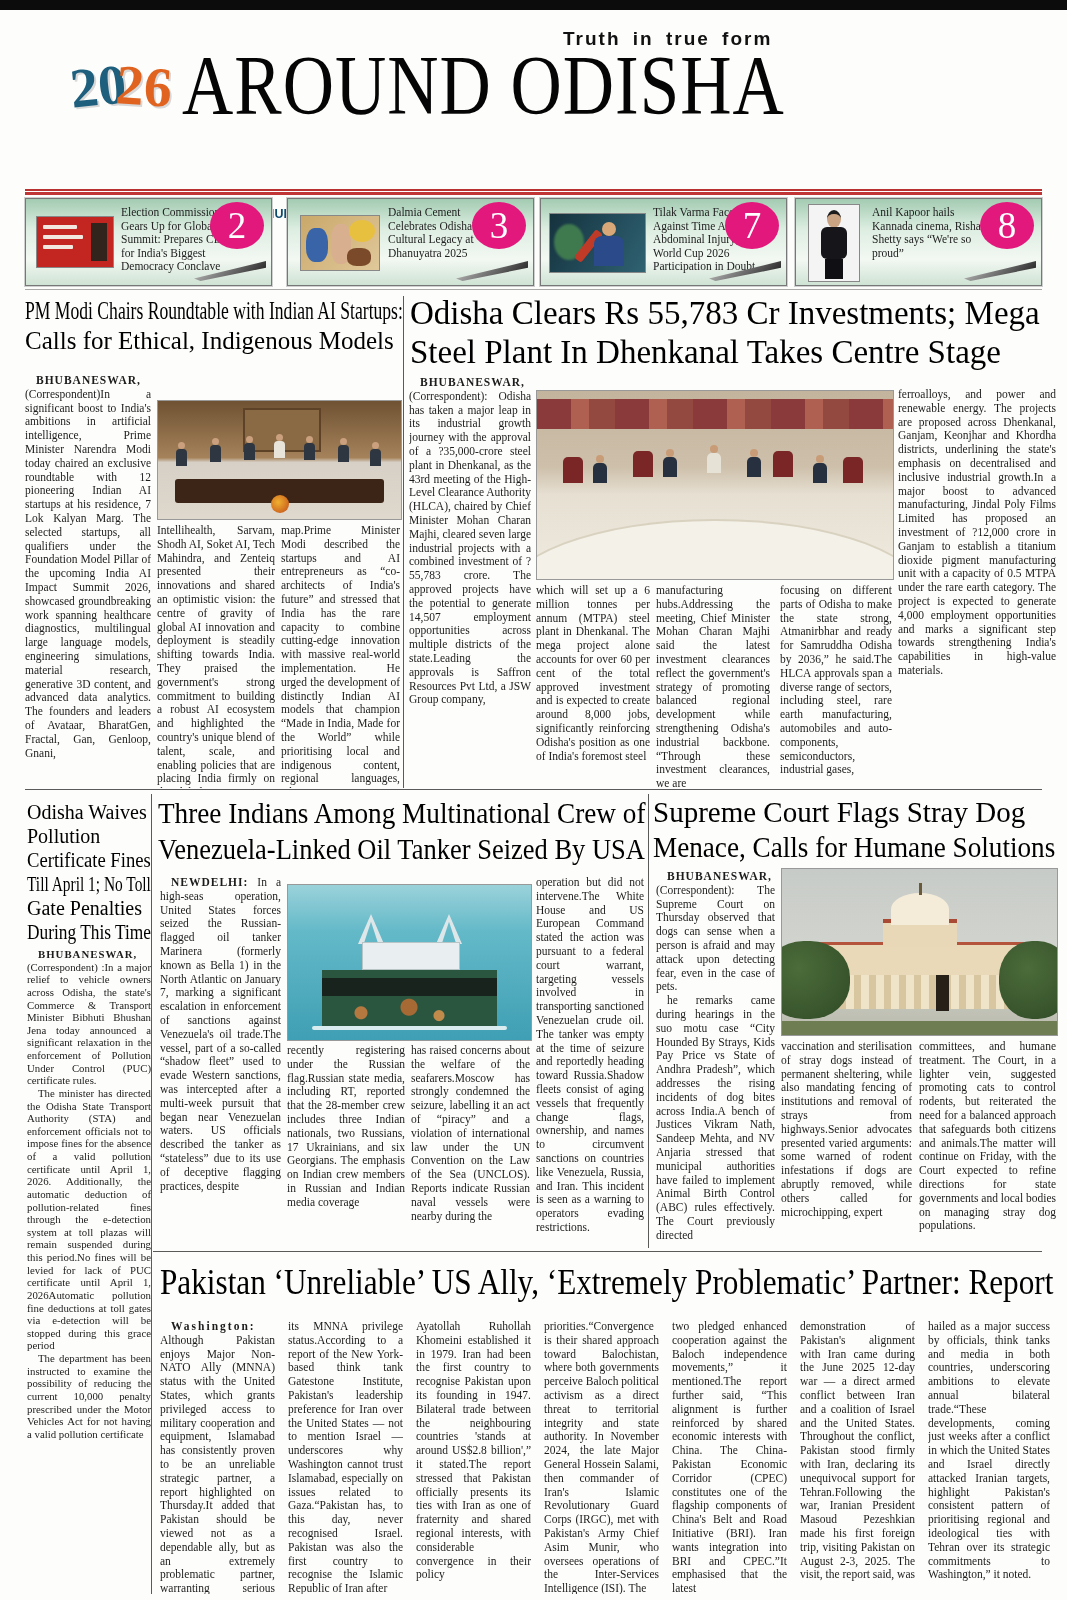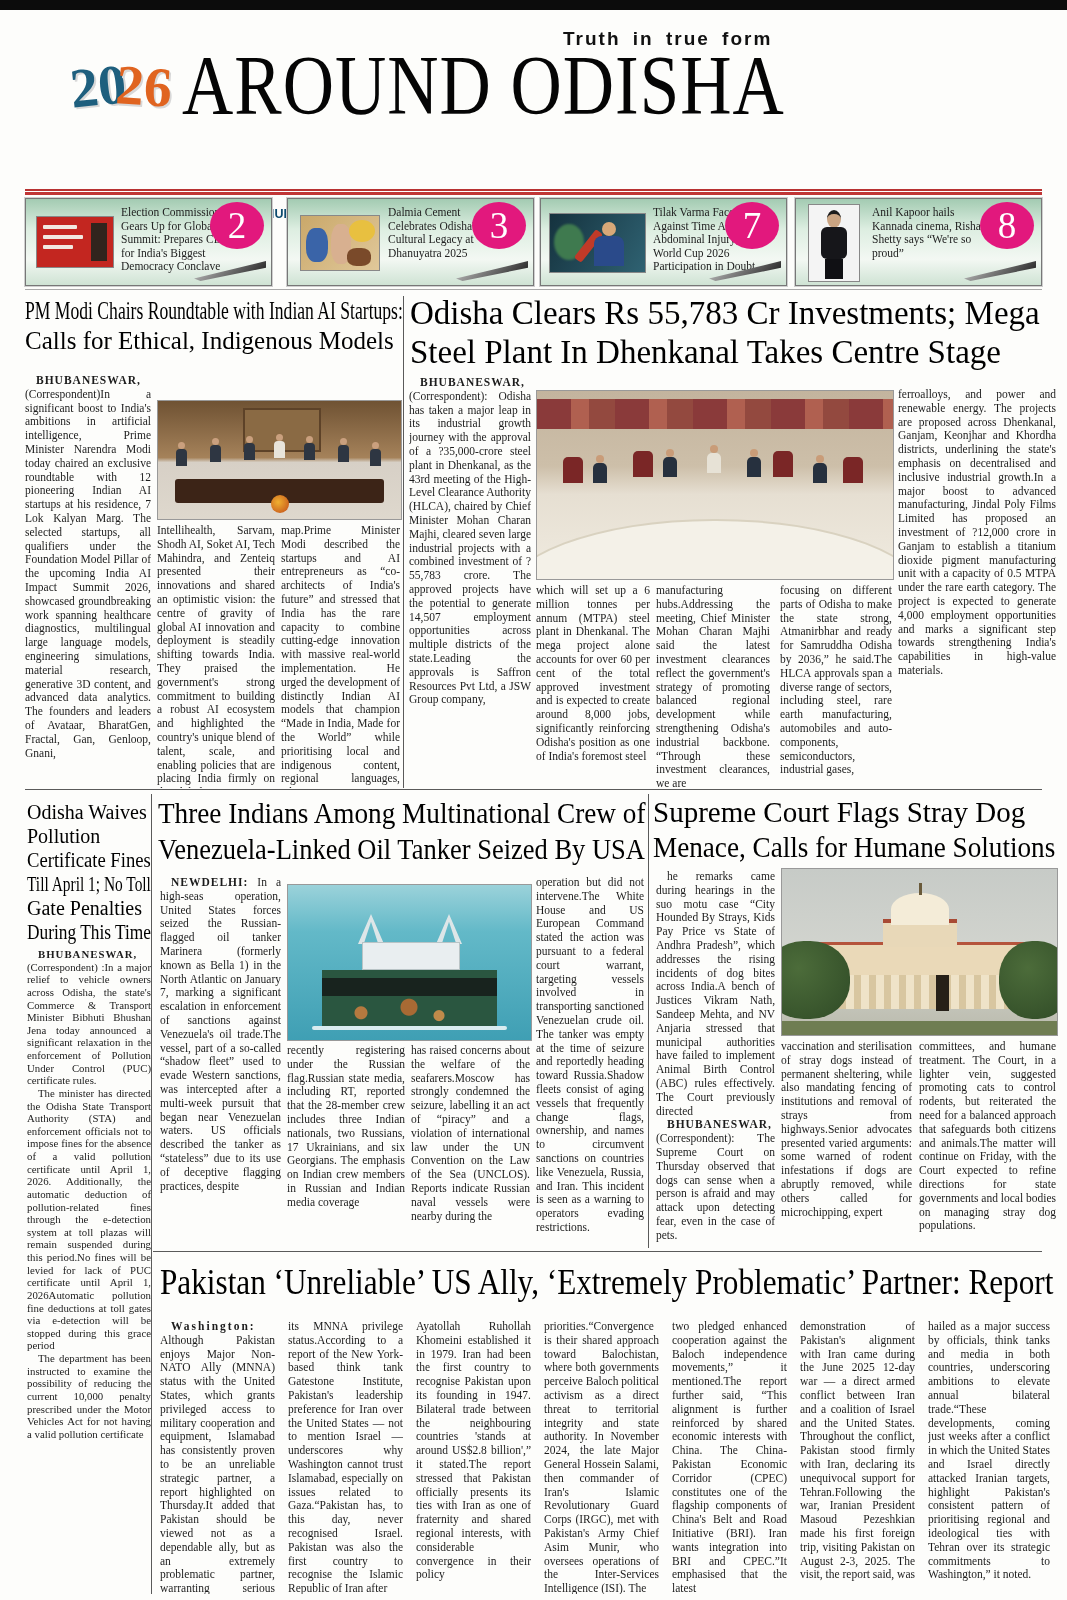--- a/index.html
+++ b/index.html
@@ -286,22 +286,22 @@
       <p class="cont">operation but did not intervene.The White House and US European Command stated the action was pursuant to a federal court warrant, targeting vessels involved in transporting sanctioned Venezuelan crude oil. The tanker was empty at the time of seizure and reportedly heading toward Russia.Shadow fleets consist of aging vessels that frequently change flags, ownership, and names to circumvent sanctions on countries like Venezuela, Russia, and Iran. This incident is seen as a warning to operators evading restrictions.</p>
     </div>
   </div>
 
   <div>
     <div class="abs hl" style="left:653px;top:795px;width:402px;font-size:29px;line-height:35px;">
       <span class="fitline">Supreme Court Flags Stray Dog</span><br>
       <span class="fitline" style="transform-origin: left top; transform: scaleX(0.937063);">Menace, Calls for Humane Solutions</span>
     </div>
     <div class="abs bcol" style="left:656px;top:870px;width:119px;height:380px;">
+      <p><b class="dl">BHUBANESWAR,</b> <span>(Correspondent): The Supreme Court on Thursday observed that dogs can sense when a person is afraid and may attack upon detecting fear, even in the case of pets.</span></p>
       <p>he remarks came during hearings in the suo motu case “City Hounded By Strays, Kids Pay Price vs State of Andhra Pradesh”, which addresses the rising incidents of dog bites across India.A bench of Justices Vikram Nath, Sandeep Mehta, and NV Anjaria stressed that municipal authorities have failed to implement Animal Birth Control (ABC) rules effectively. The Court previously directed</p>
-      <p><b class="dl">BHUBANESWAR,</b> <span>(Correspondent): The Supreme Court on Thursday observed that dogs can sense when a person is afraid and may attack upon detecting fear, even in the case of pets.</span></p>
     </div>
     <div class="abs photo ph-court" style="left:781px;top:868px;width:275px;height:166px;">
       <div class="bld"></div>
       <div class="cols"></div>
       <div class="drum"></div>
       <div class="dome"></div>
       <div class="fin"></div>
       <span class="tree" style="left:-18px;"></span>
       <span class="tree" style="right:-14px;width:72px;"></span>
       <span class="statue"></span>

